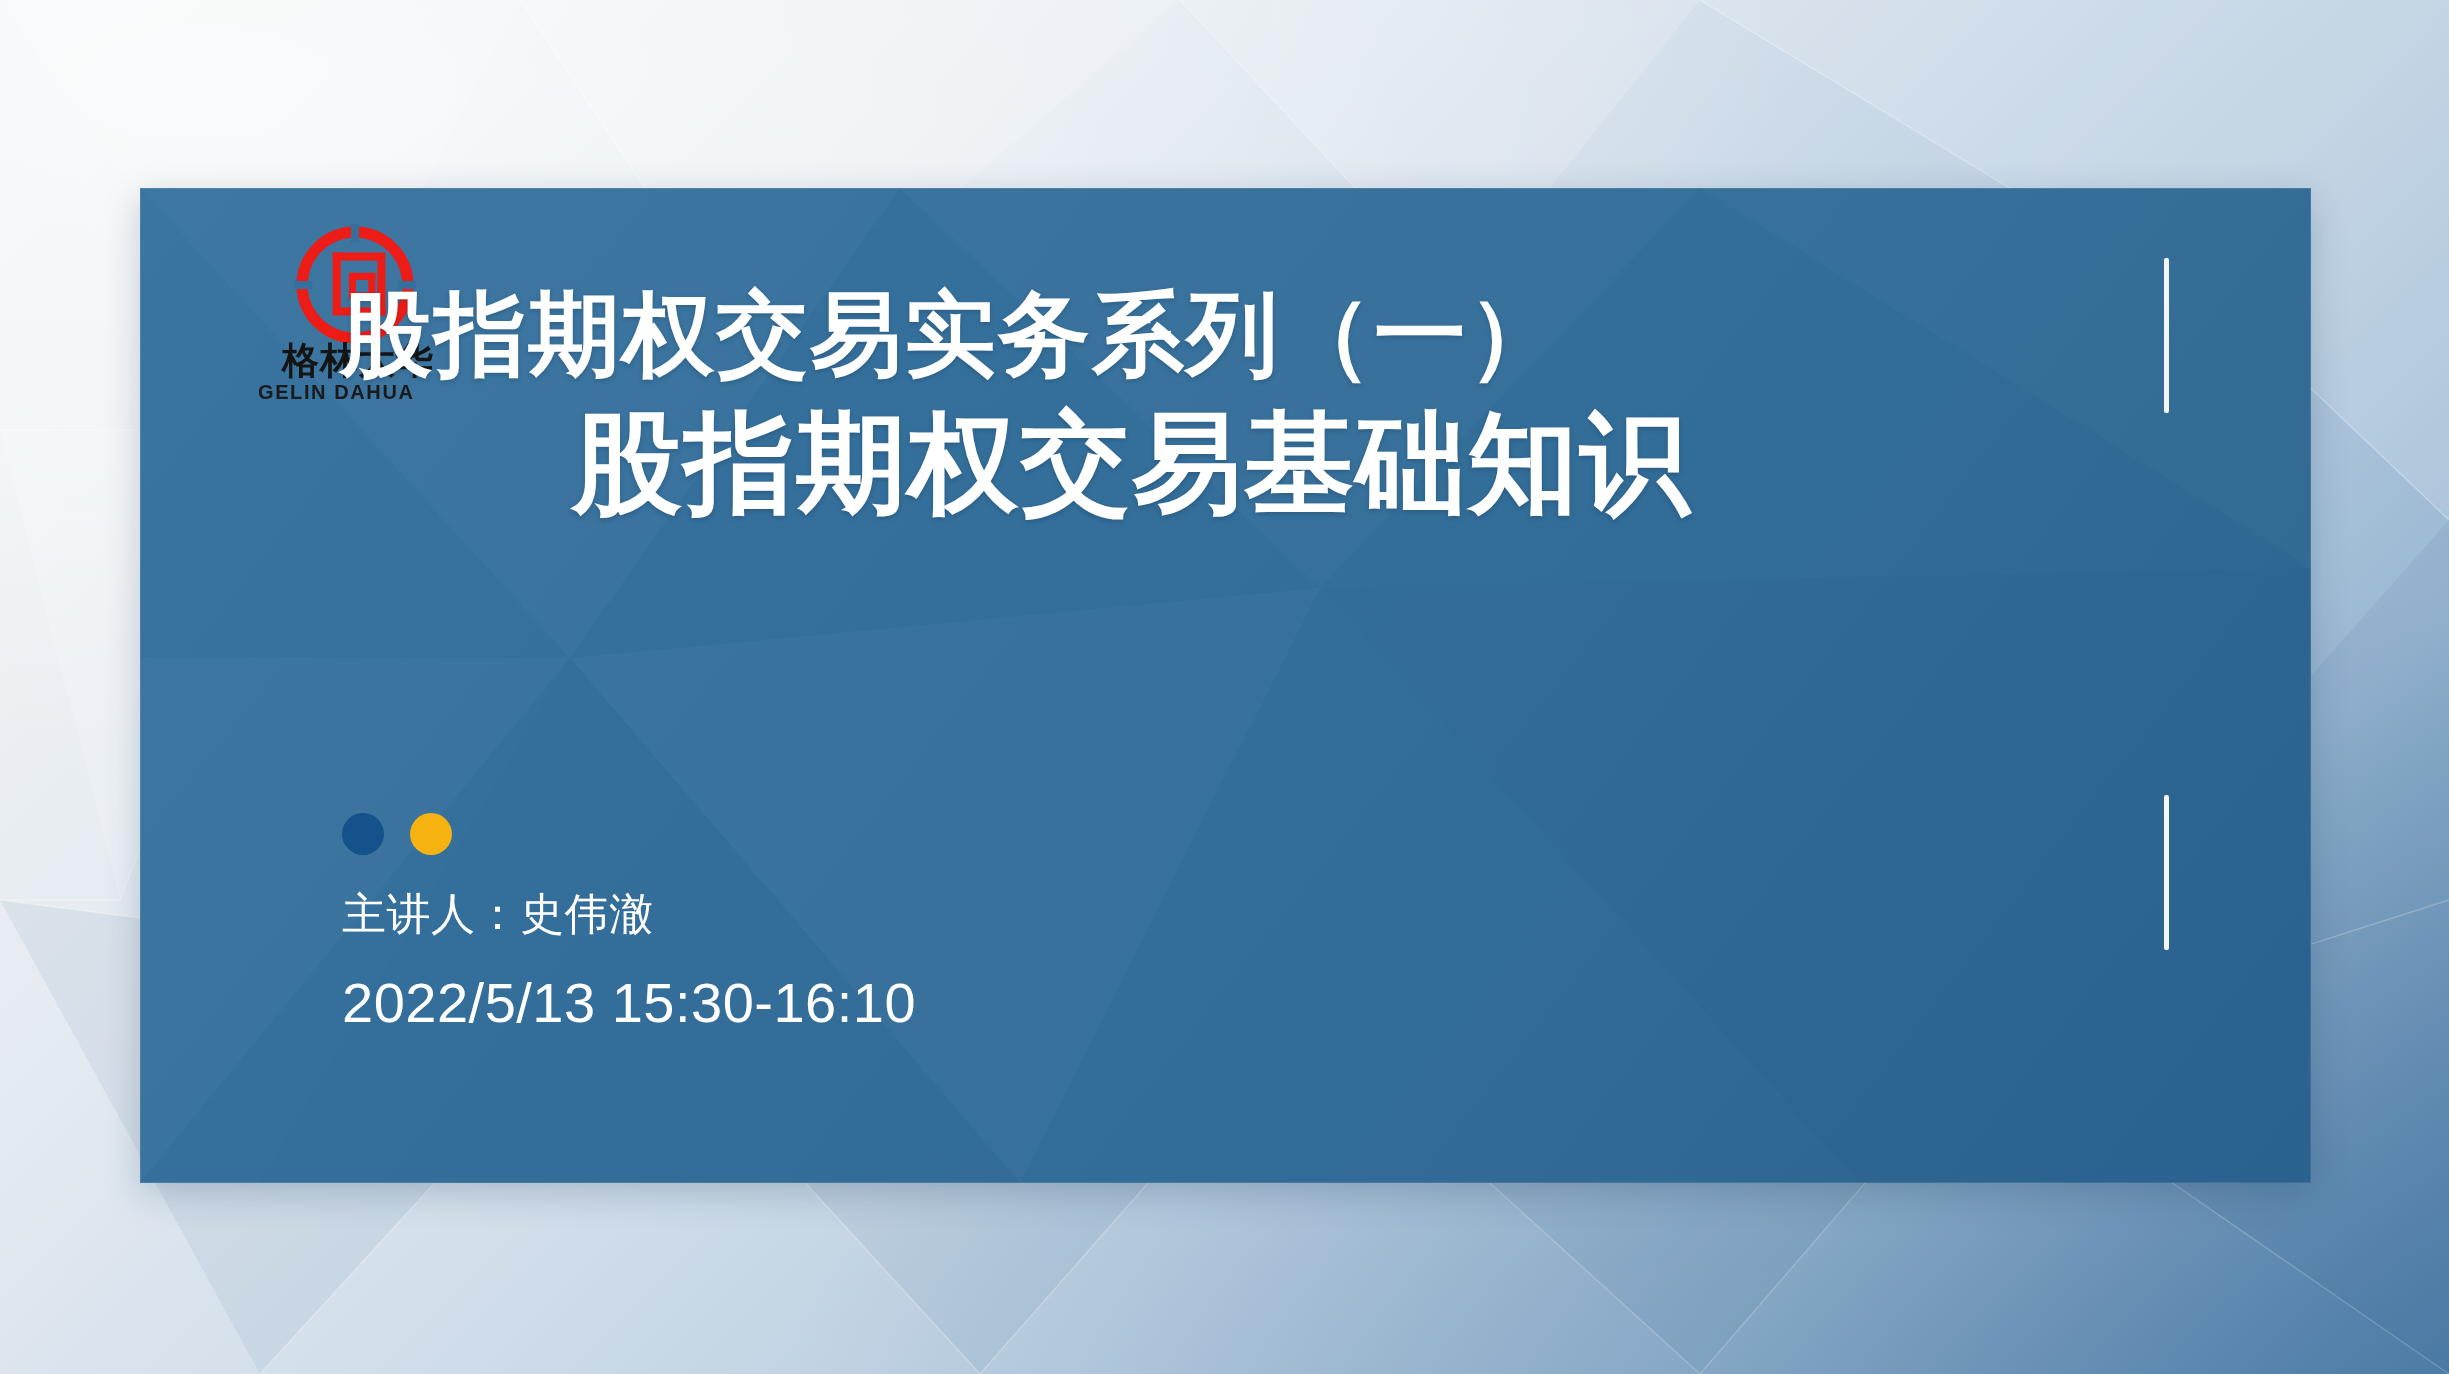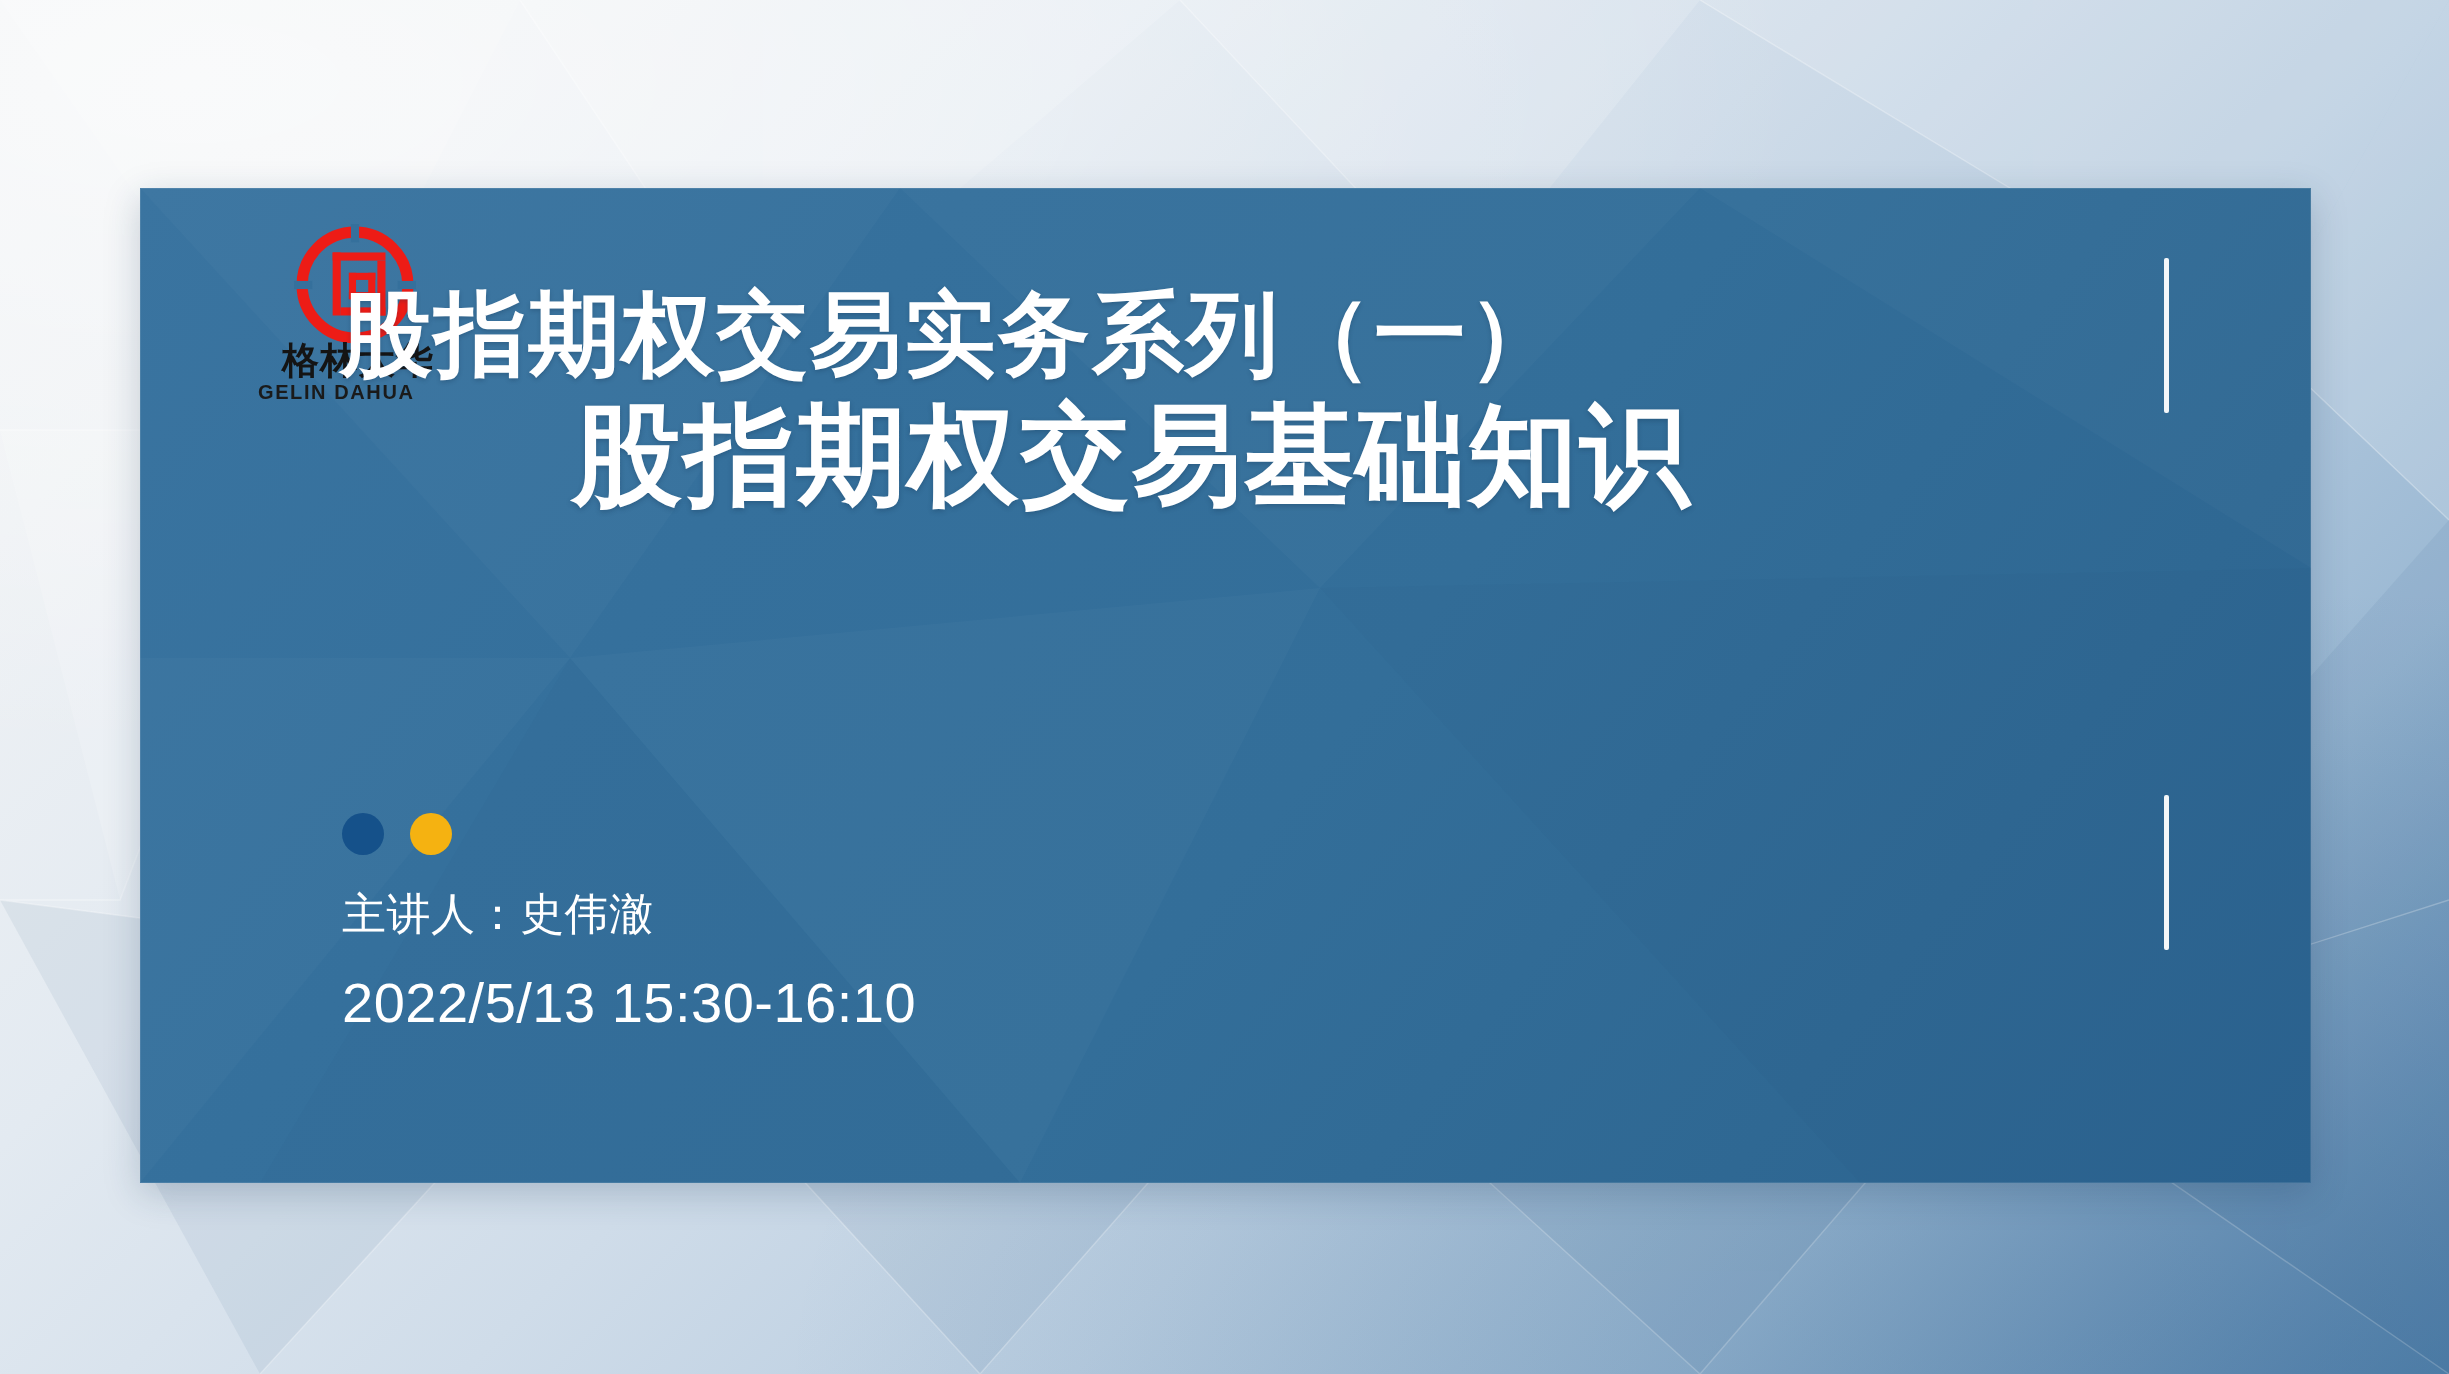--- a/index.html
+++ b/index.html
@@ -41,21 +41,21 @@
   #logo .en{position:absolute;left:0;top:158px;width:200px;text-align:left;
             font-size:20px;font-weight:700;color:#1a1a1a;letter-spacing:1.6px;
             line-height:1;white-space:nowrap;}
 
   
   .title-wrap{position:absolute;left:0;top:0;width:100%;}
   #title1{position:absolute;left:200px;top:100px;
           font-size:92px;font-weight:700;color:#ffffff;line-height:1;
           letter-spacing:2px;white-space:nowrap;
           text-shadow:0 2px 4px rgba(18,48,76,.28);text-align:center;}
-  #title2{position:absolute;left:432px;top:212px;
+  #title2{position:absolute;left:432px;top:220px;
           font-size:110px;font-weight:700;color:#ffffff;line-height:1;
           letter-spacing:2px;white-space:nowrap;
           text-shadow:0 2px 5px rgba(18,48,76,.30);}
 
   
   #dots{position:absolute;left:202px;top:625px;display:flex;gap:26px;align-items:center;}
   .dot{width:42px;height:42px;border-radius:50%;display:block;}
 
   
   #speaker{position:absolute;left:202px;top:704px;font-size:44px;color:#ffffff;

